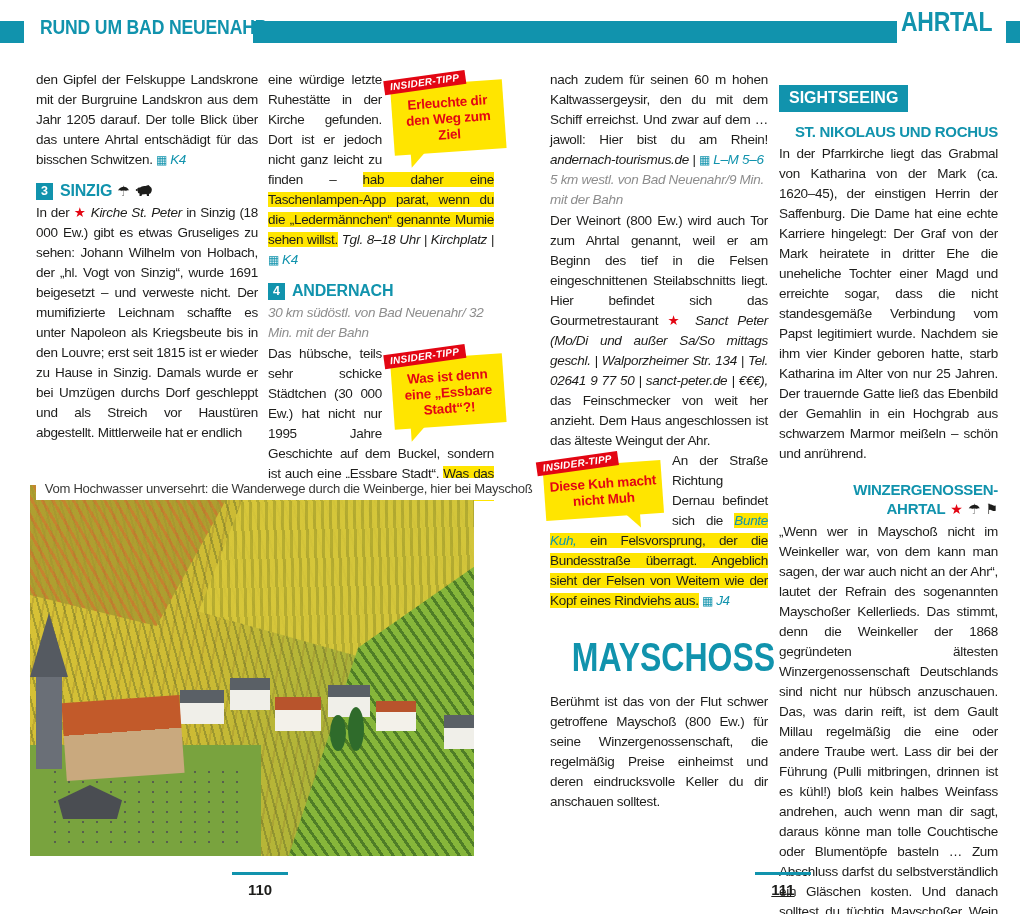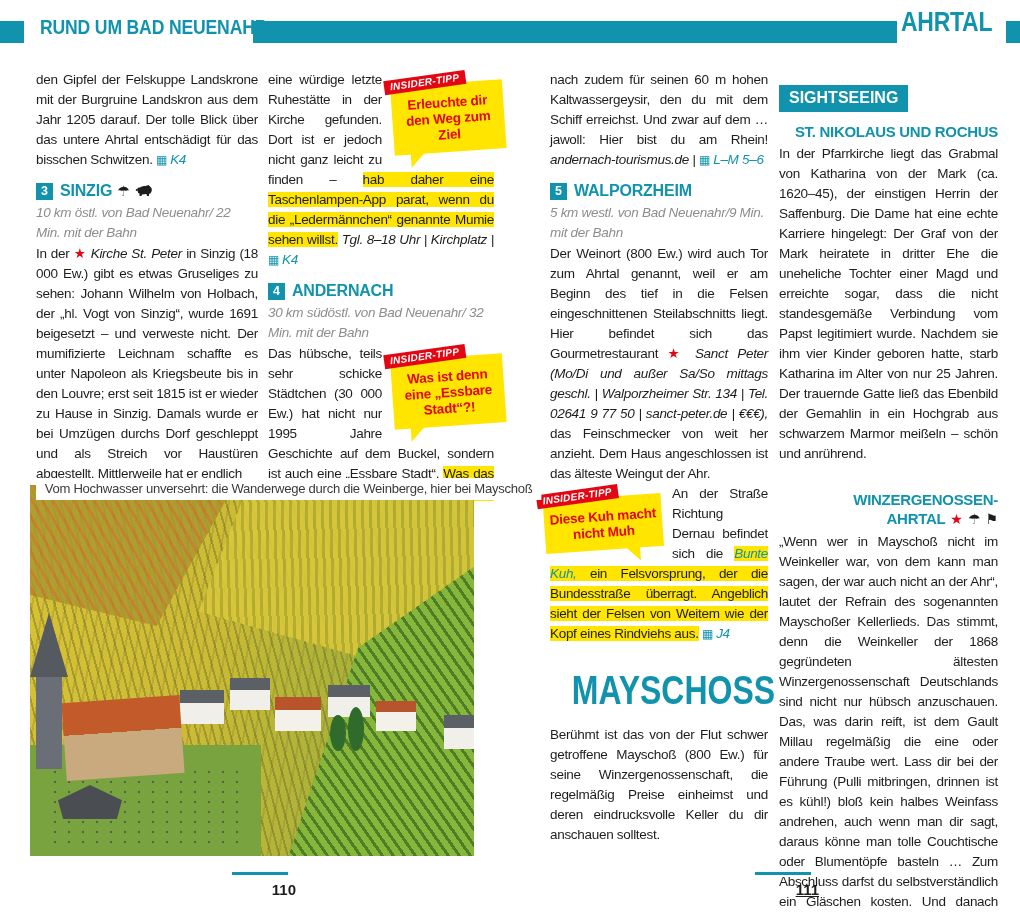--- a/index.html
+++ b/index.html
@@ -49,21 +49,21 @@
               line-height:16px;text-align:center;padding:12px 4px 9px;letter-spacing:-0.2px;}
   .tip-tail{position:absolute;bottom:-13px;left:16px;width:0;height:0;
             border-top:15px solid #ffe500;border-right:15px solid transparent;}
   .tf-left .tip-tail{left:auto;right:24px;border-right:none;border-left:15px solid transparent;}
   
   .town{margin:26px 0 15px;text-align:center;color:#1193ad;font-weight:bold;font-size:40px;
         line-height:40px;letter-spacing:0;transform:scaleX(.8);transform-origin:center;white-space:nowrap;}
   .banner{display:inline-block;background:#1193ad;color:#fff;font-weight:bold;font-size:16px;
           line-height:16px;padding:5px 10px 6px;margin:15px 0 9px;letter-spacing:0;}
   .sub{color:#1193ad;font-weight:bold;font-size:15px;line-height:19px;text-align:right;margin:1px 0 3px;}
-  .sub.mt{margin-top:26px;}
+  .sub.mt{margin-top:16px;}
   
   .photo{position:absolute;left:30px;top:485px;width:444px;height:371px;}
   .photo-inner{position:absolute;inset:0;overflow:hidden;background:#c9b733;}
   .ph-base{position:absolute;inset:0;background:
     repeating-linear-gradient(75deg,rgba(98,106,40,.42) 0 2px,transparent 2px 8px),
     repeating-linear-gradient(100deg,rgba(146,124,44,.30) 0 2px,transparent 2px 11px),
     linear-gradient(100deg,#d8c236 0%,#cdbb34 40%,#aeb338 65%,#8fa83e 100%);}
   .ph-p1{position:absolute;left:0;top:0;width:46%;height:38%;opacity:.85;
     background:repeating-linear-gradient(60deg,#c27a2e 0 3px,#a8992f 3px 9px);
     clip-path:polygon(0 0,100% 0,62% 100%,0 78%);}
@@ -83,21 +83,21 @@
   .ph-church-tower{position:absolute;left:6px;top:188px;width:26px;height:96px;background:#6a6f77;}
   .ph-church-spire{position:absolute;left:0;top:128px;width:38px;height:64px;background:#555a61;
     clip-path:polygon(50% 0,100% 100%,0 100%);}
   .ph-pav{position:absolute;left:28px;top:300px;width:64px;height:34px;background:#4a4d52;
     clip-path:polygon(50% 0,100% 45%,92% 100%,8% 100%,0 45%);}
   .ph-tree{position:absolute;width:16px;height:36px;border-radius:50%;background:#2f6b2b;}
   .caption{position:absolute;left:6px;top:-7px;background:#fff;padding:2px 9px 3px;
     font-size:13.5px;line-height:17px;color:#3a3a38;white-space:nowrap;letter-spacing:-0.3px;
     transform:scaleX(.97);transform-origin:left center;}
   
-  .pg{position:absolute;top:872px;width:72px;text-align:right;font-weight:bold;font-size:15px;letter-spacing:0;}
+  .pg{position:absolute;top:872px;width:72px;text-align:center;font-weight:bold;font-size:15px;letter-spacing:0;}
   .pg::before{content:"";display:block;height:3px;background:#1193ad;margin:0 8px 5px;}
   .pg.l{left:224px;}
   .pg.r{left:747px;text-decoration:underline;}
 </style>
 </head>
 <body>
 
 <div>
 
   <div class="hd-sq l"></div>
@@ -107,21 +107,20 @@
   <div class="hd-sq r"></div>
 
   <div class="col c1">
     <p><span>den Gipfel der Felskuppe Landskrone mit der Burgruine Landskron aus dem Jahr 1205 darauf. Der tolle Blick über das untere Ahrtal entschädigt für das bisschen Schwitzen. </span><span class="map">▦ </span><span class="ref">K4</span></p>
     <div class="shead">
       <span class="numbox">3</span><span>SINZIG</span><span class="h-ic">☂</span><span class="h-ic"><svg width="18" height="12" viewBox="0 0 36 24">
             <path d="M5 11 Q3 4 10 5 Q14 1 21 2 L27 0 L31 4 Q35 7 33 13 Q32 17 28 18 L28 22 L24 22 L23 18 L14 19 L13 22 L9 22 L9 17 Q5 16 5 11 Z" fill="#1d1d1b"></path>
             <circle cx="3.5" cy="10" r="2" fill="#1d1d1b"></circle>
           </svg></span>
     </div>
-    <p class="meta">10 km östl. von Bad Neuenahr/ 22 Min. mit der Bahn</p>
     <p><span>In der </span><span class="star">★</span><span> </span><span class="it">Kirche St. Peter</span><span> in Sinzig (18 000 Ew.) gibt es etwas Gruseliges zu sehen: Johann Wilhelm von Holbach, der „hl. Vogt von Sinzig“, wurde 1691 beigesetzt – und verweste nicht. Der mumifizierte Leichnam schaffte es unter Napoleon als Kriegsbeute bis in den Louvre; erst seit 1815 ist er wieder zu Hause in Sinzig. Damals wurde er bei Umzügen durchs Dorf geschleppt und als Streich vor Haustüren abgestellt. Mittlerweile hat er endlich</span></p>
   </div>
 
   <div class="col c2">
     <p>
       <span class="tip-float">
         <span class="tip-inner">
           <span class="tip-ribbon">INSIDER-TIPP</span>
           <span class="tip-bubble">Erleuchte dir den Weg zum Ziel</span>
           <span class="tip-tail"></span>
@@ -140,23 +139,20 @@
           <span class="tip-bubble">Was ist denn eine „Essbare Stadt“?!</span>
           <span class="tip-tail"></span>
         </span>
       </span>
       <span><span>Das hübsche, teils sehr schicke Städtchen (30 000 Ew.) hat nicht nur 1995 Jahre Geschichte auf dem Buckel, sondern ist auch eine „Essbare Stadt“. </span><span class="hl">Was das ist? Merkst du unterwegs im Zentrum garantiert.</span><span> Berühmt ist Ander-</span></span>
     </p>
   </div>
 
   <div class="col c3">
     <p><span>nach zudem für seinen 60 m hohen Kaltwassergeysir, den du mit dem Schiff erreichst. Und zwar auf dem … jawoll: Hier bist du am Rhein! </span><span class="it">andernach-tourismus.de</span><span> | </span><span class="map">▦ </span><span class="ref">L–M 5–6</span></p>
-    <div class="shead">
-      <span class="numbox">5</span><span>WALPORZHEIM</span>
-    </div>
     <p class="meta">5 km westl. von Bad Neuenahr/9 Min. mit der Bahn</p>
     <p><span>Der Weinort (800 Ew.) wird auch Tor zum Ahrtal genannt, weil er am Beginn des tief in die Felsen eingeschnittenen Steilabschnitts liegt. Hier befindet sich das Gourmetrestaurant </span><span class="star">★</span><span> </span><span class="it">Sanct Peter (Mo/Di und außer Sa/So mittags geschl. | Walporzheimer Str. 134 | Tel. 02641 9 77 50 | sanct-peter.de | €€€),</span><span> das Feinschmecker von weit her anzieht. Dem Haus angeschlossen ist das älteste Weingut der Ahr.</span></p>
     <p>
       <span class="tip-float tf-left">
         <span class="tip-inner">
           <span class="tip-ribbon">INSIDER-TIPP</span>
           <span class="tip-bubble">Diese Kuh macht nicht Muh</span>
           <span class="tip-tail"></span>
         </span>
       </span>

